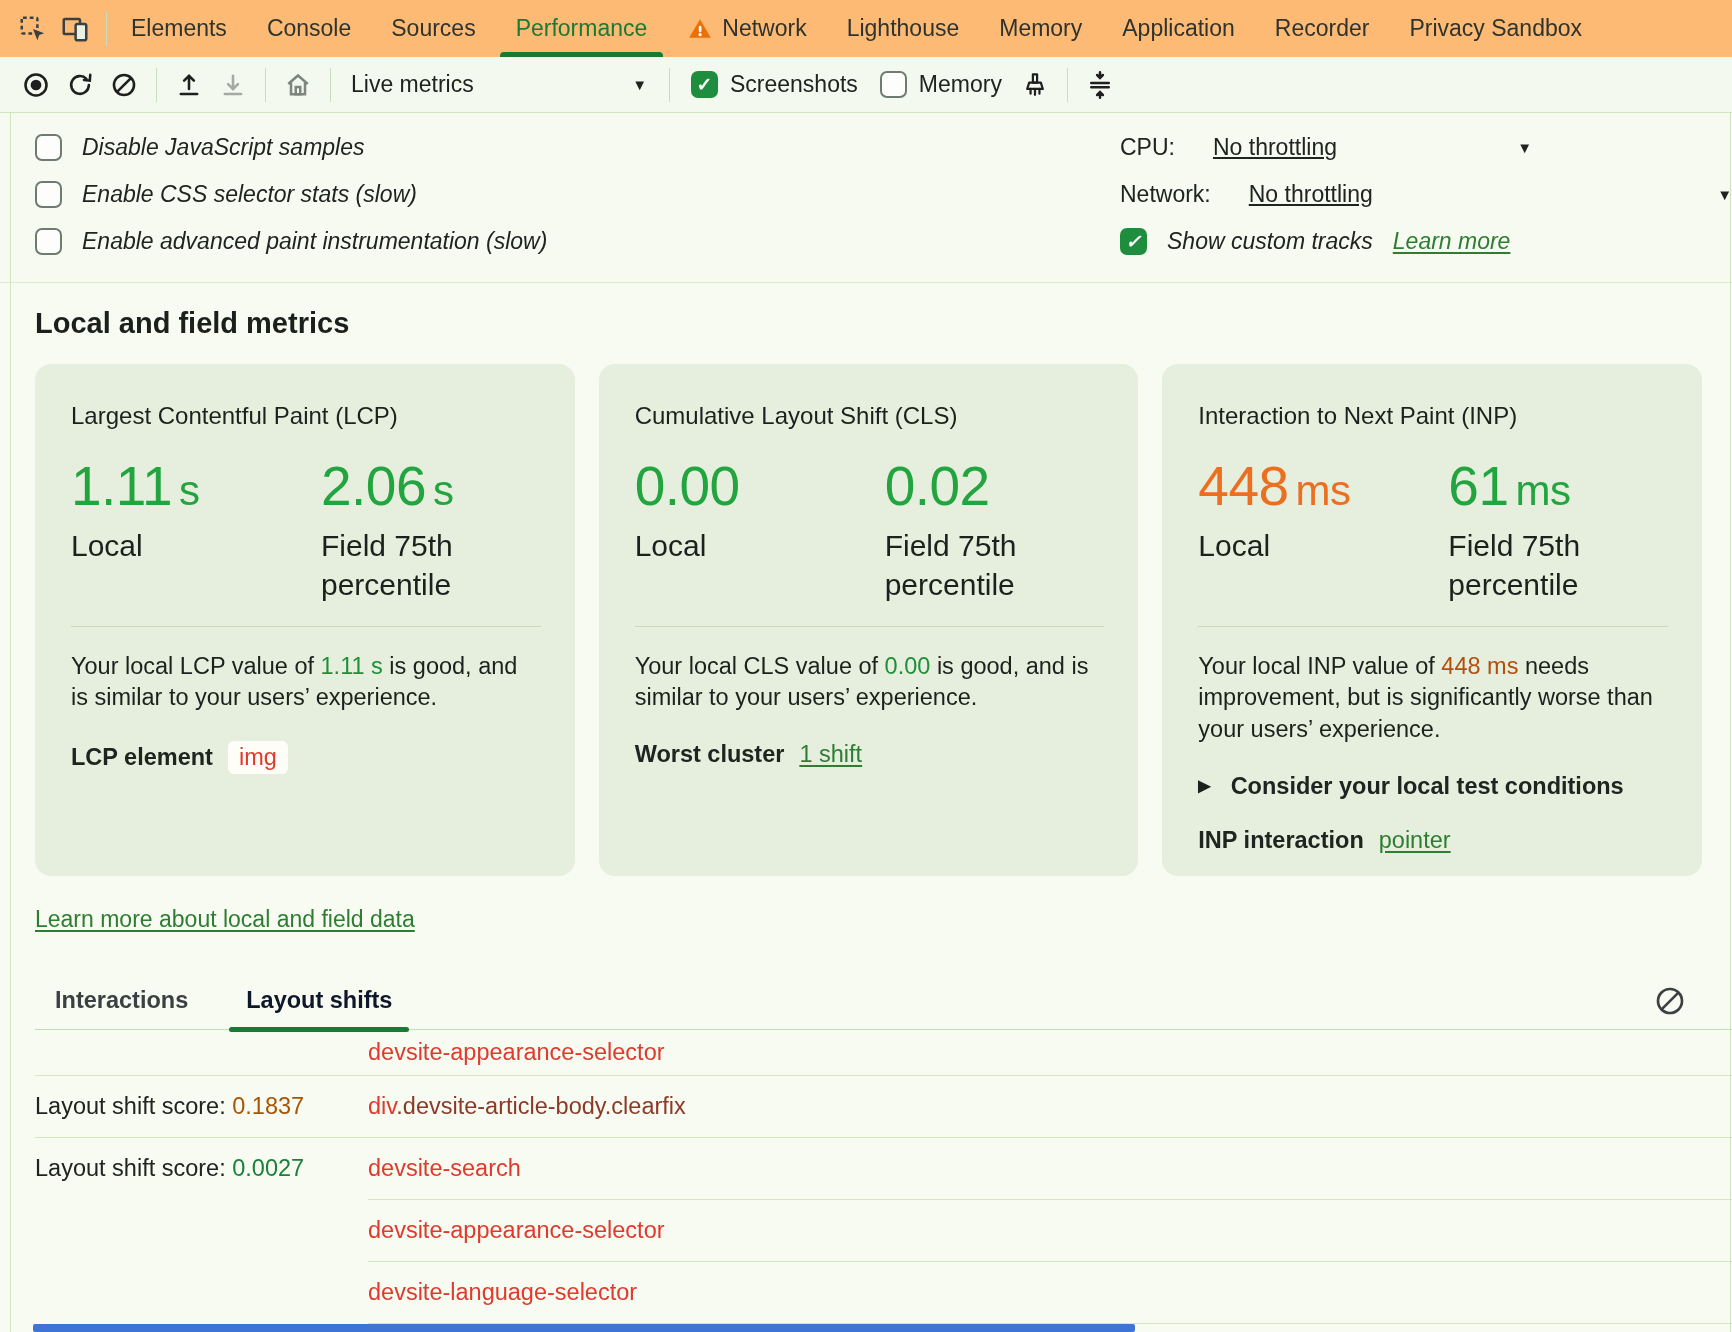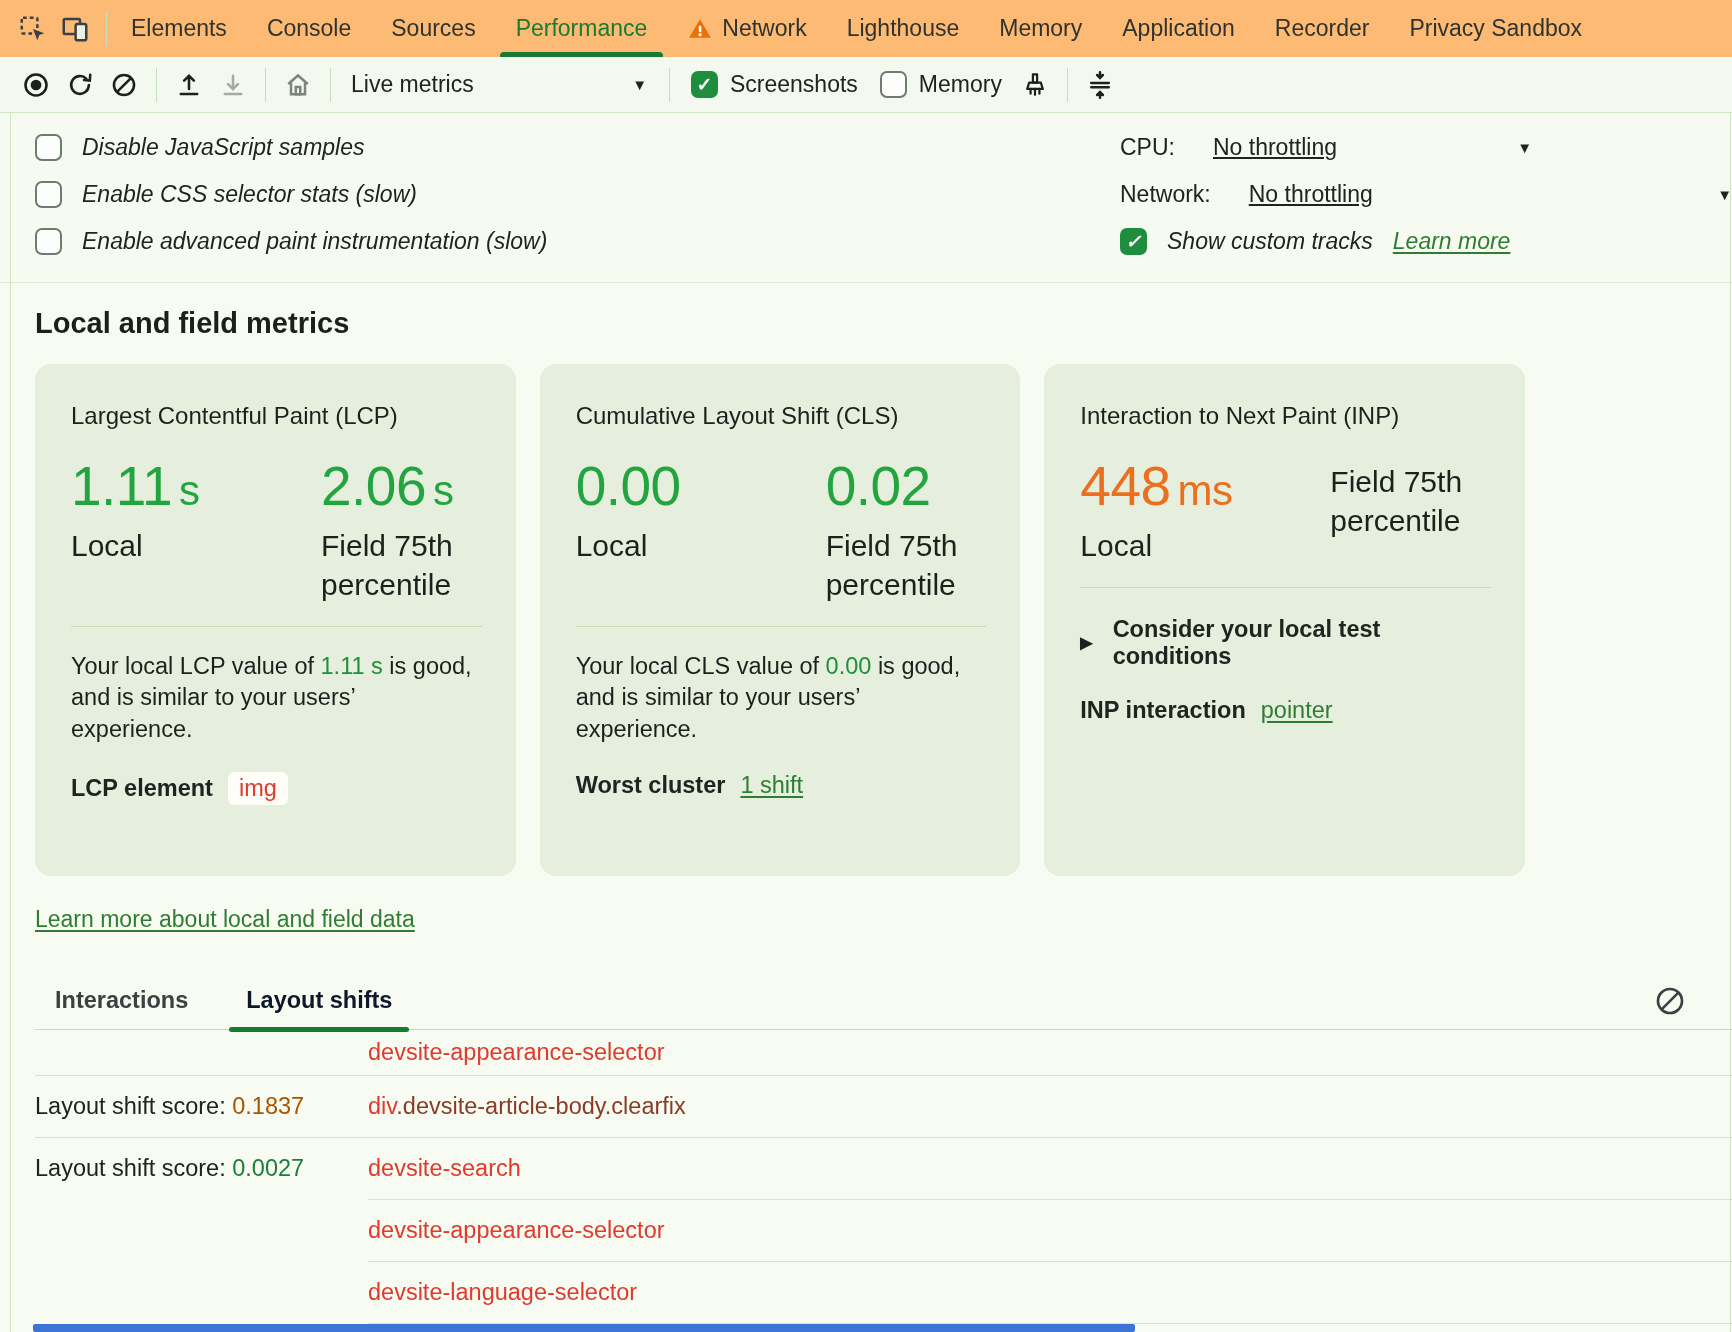--- a/index.html
+++ b/index.html
@@ -55,21 +55,21 @@
   .throttle .caret{position:absolute;right:0;}
   .t-cpu{width:412px;}
   .t-net{width:612px;}
   .glink{color:#2e7d32;text-decoration:underline;text-underline-offset:3px;cursor:pointer;}
   
   .content{position:relative;padding:0 0 0 35px;}
   .edge-line{position:absolute;top:113px;bottom:0;width:1px;background:#cfe6c1;}
   .edge-line.l{left:10px;} .edge-line.r{right:1px;}
   h2.page-h{font-size:29px;font-weight:700;margin:24px 0 0 0;color:#1c201c;}
   
-  .cards{display:grid;grid-template-columns:repeat(3,1fr);gap:24px;margin-top:24px;width:1490px;}
+  .cards{display:grid;grid-template-columns:repeat(3,1fr);gap:24px;margin-top:24px;width:1667px;}
   .card{
     background:#e6eedd;border-radius:16px;padding:38px 34px 0 36px;box-sizing:border-box;
     height:512px;overflow:hidden;
   }
   .card-title{font-size:24px;font-weight:500;color:#1d211d;}
   .nums{display:flex;margin-top:24px;}
   .num-col{width:250px;flex:none;}
   .num-col.field{flex:1;}
   .num{font-size:55px;letter-spacing:-0.5px;}
   .num .unit{font-size:42px;margin-left:7px;}
@@ -322,24 +322,26 @@
     </div>
 
     <div class="card">
       <div class="card-title">Interaction to Next Paint (INP)</div>
       <div class="nums">
         <div class="num-col">
           <div class="num warn"><span>448</span><span class="unit">ms</span></div>
           <div class="num-label">Local</div>
         </div>
         <div class="num-col field">
+          <div class="num good"><span>61</span><span class="unit">ms</span></div>
           <div class="num-label">Field 75th percentile</div>
         </div>
       </div>
       <hr class="card-div">
+      <p class="card-desc"><span>Your local INP value of </span><span class="v-warn">448 ms</span><span> needs improvement, but is significantly worse than your users’ experience.</span></p>
       <div class="consider-row">
         <span class="tri">▶</span>
         <span>Consider your local test conditions</span>
       </div>
       <div class="card-footer">
         <span class="flabel">INP interaction</span>
         <a class="glink">pointer</a>
       </div>
     </div>
   </div>

